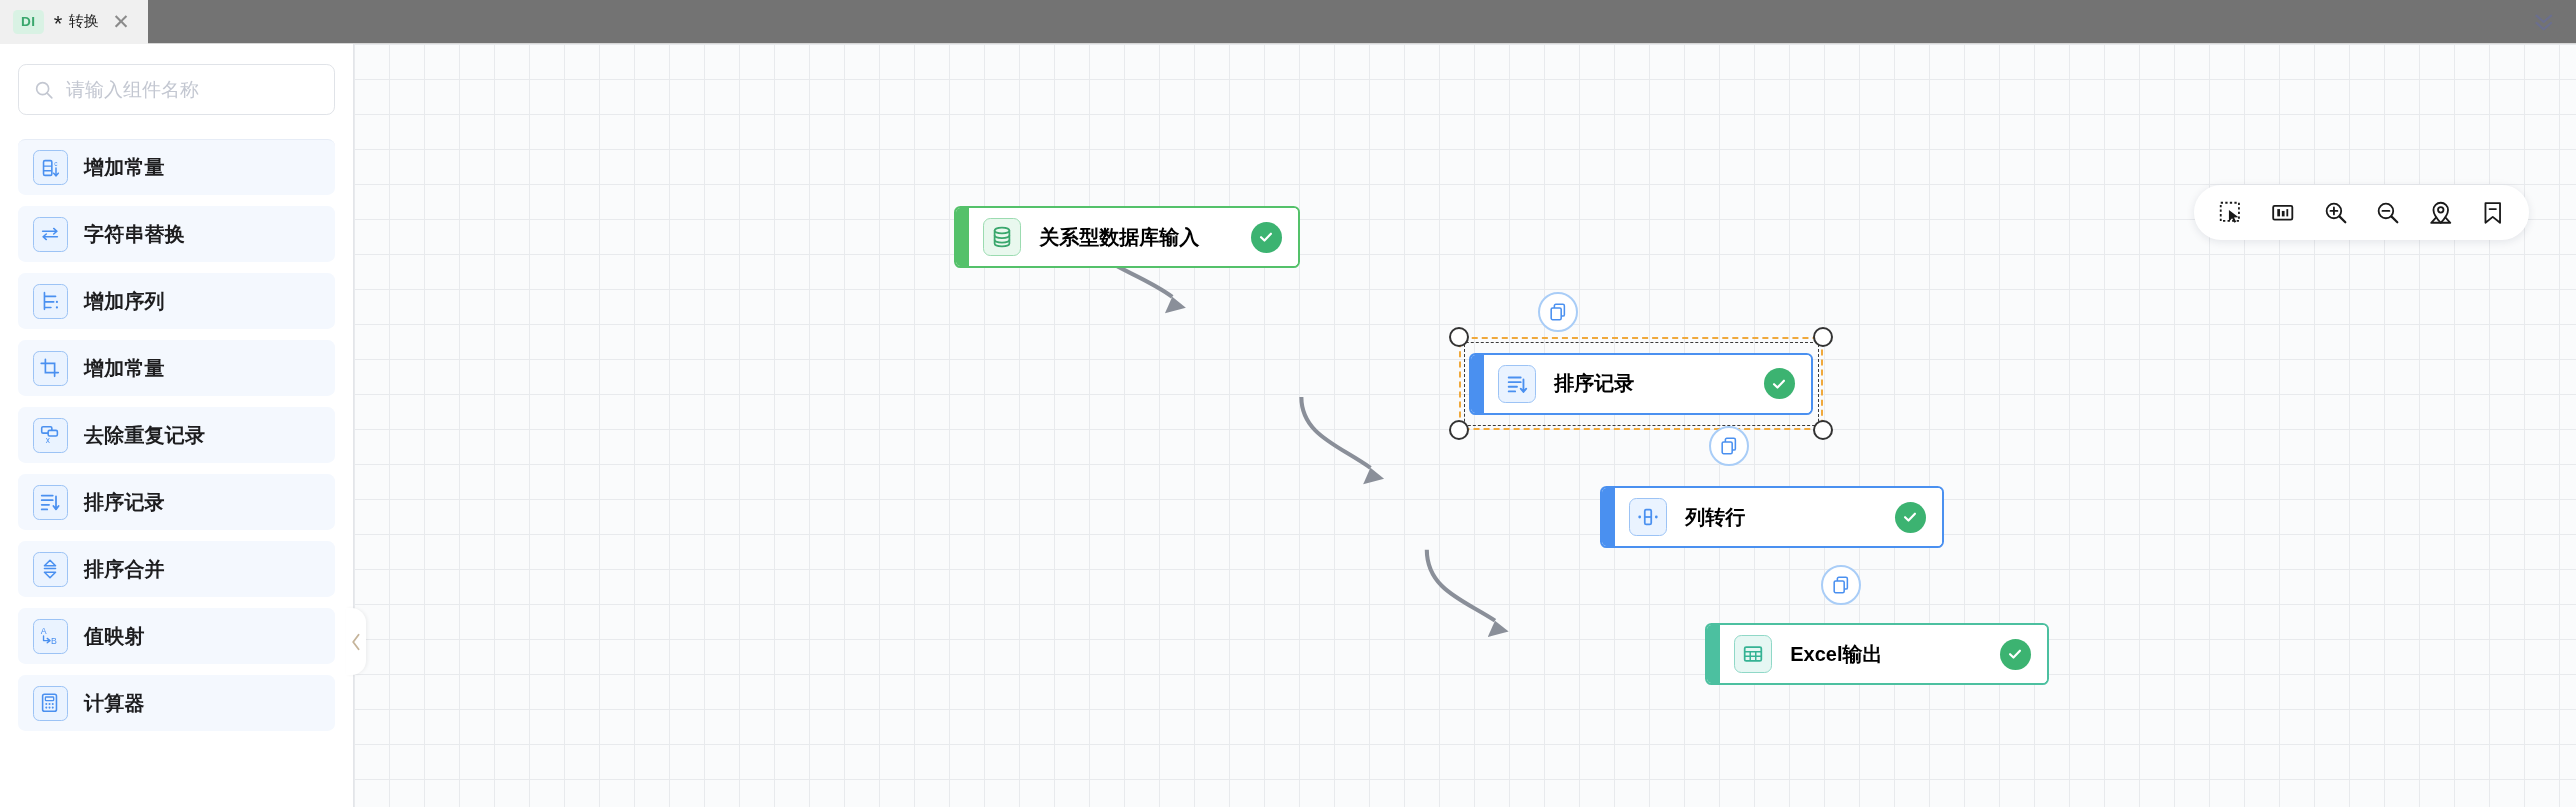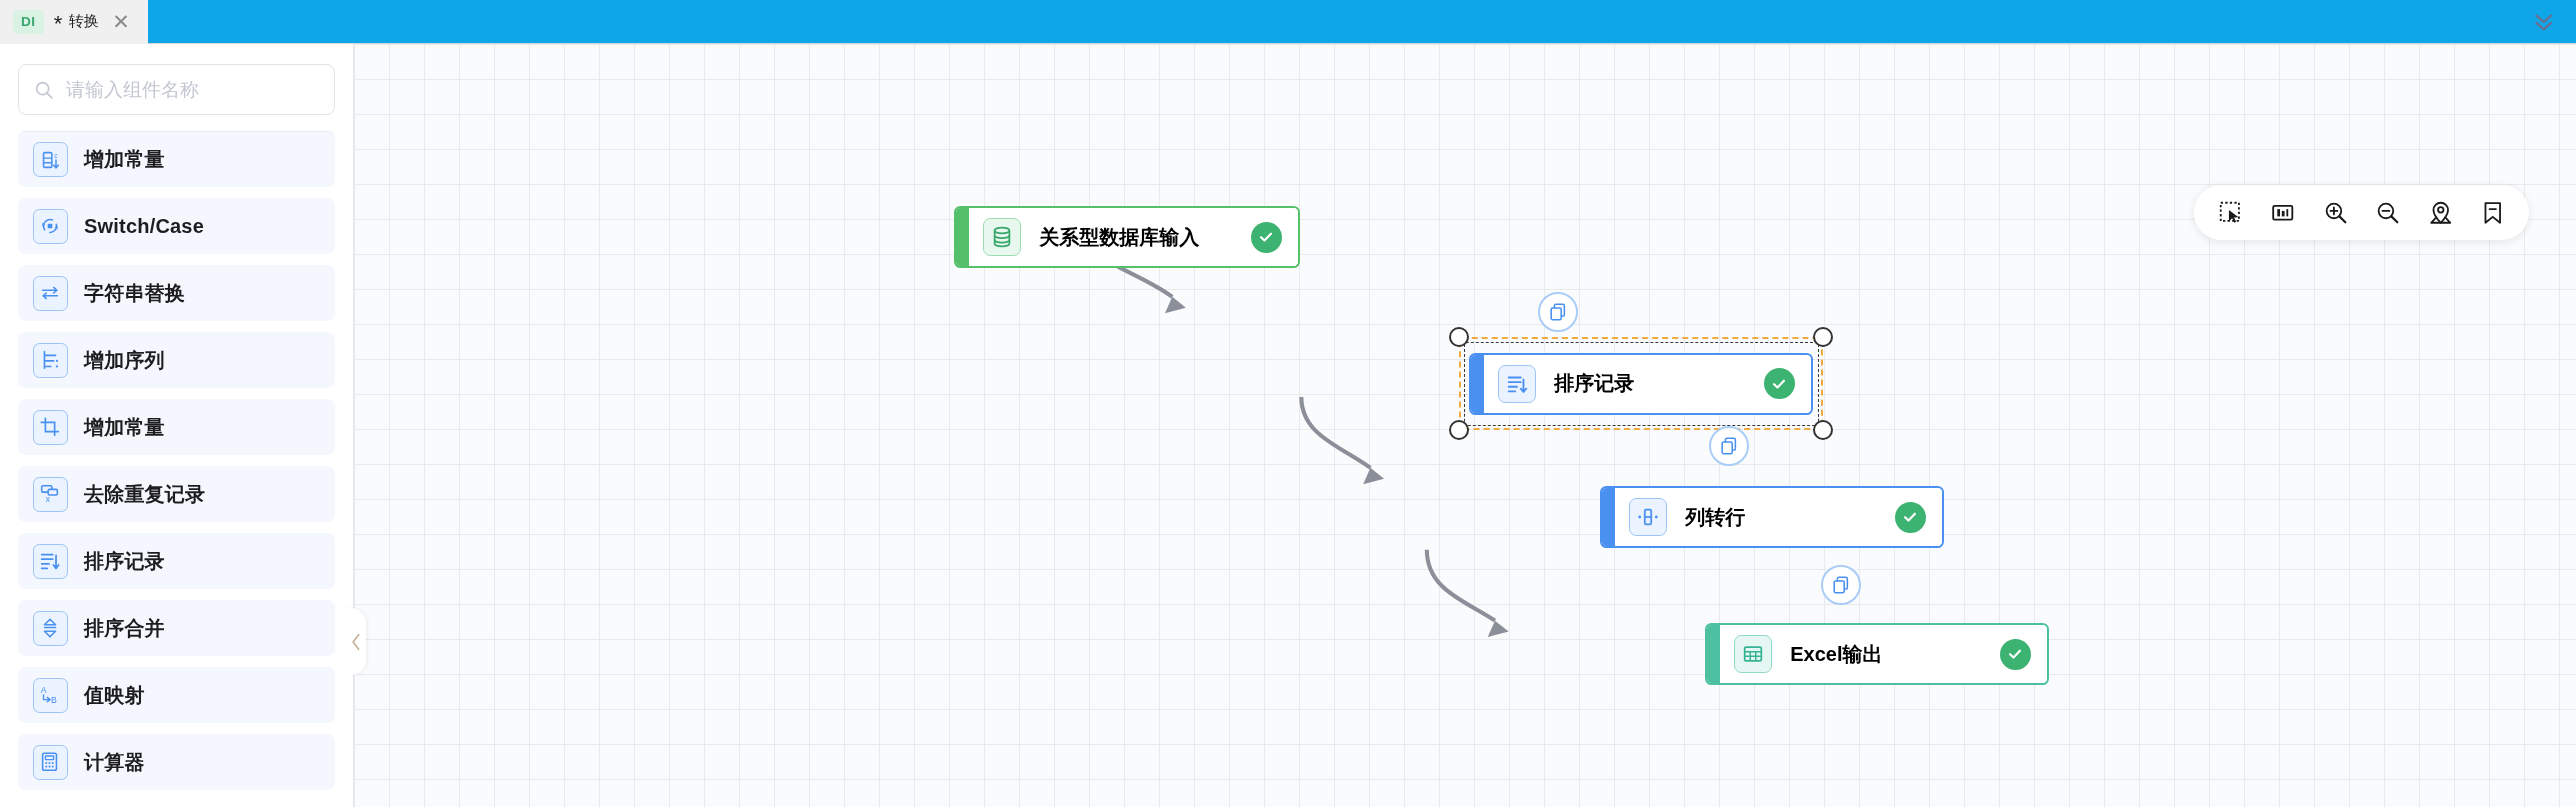--- a/index.html
+++ b/index.html
@@ -5,21 +5,21 @@
   * { box-sizing: border-box; margin: 0; padding: 0; }
   html, body {
     width: 2576px; height: 808px;
     font-family: "Liberation Sans", "DejaVu Sans", sans-serif;
     background: #ffffff; overflow: hidden;
   }
 
   
   .tabbar {
     height: 44px; width: 100%;
-    background: #0ea5e9;
+    background: #737373;
     border-bottom: 0.9px solid #d6d6d6;
     display: flex; align-items: center;
     position: relative;
   }
   .tab {
     height: 44px; display: flex; align-items: center; gap: 10px;
     padding: 0 18px 0 12.7px; background: #f0f0f0;
   }
   .tab-badge {
     width: 31px; height: 24px; border-radius: 4.5px;
@@ -43,21 +43,21 @@
   
   .main { display: flex; height: 764px; width: 100%; position: relative; }
 
   
   .sidebar {
     width: 353px; min-width: 353px; height: 764px;
     background: #ffffff; padding: 20px 18px 0 18px;
     position: relative; z-index: 5; overflow: hidden;
   }
   .search-wrap {
-    position: relative; height: 51px; margin-bottom: 16px;
+    position: relative; height: 51px; margin-bottom: 24px;
   }
   .search-input {
     width: 100%; height: 51px; border: 0.9px solid #e0e3e8; border-radius: 8.2px;
     padding: 0 14.6px 0 47px; font-size: 19px; color: #3b3b3b;
     font-family: inherit; outline: none; background: #fff;
   }
   .search-input::placeholder { color: #c3c7d1; }
   .search-icon {
     position: absolute; left: 16.4px; top: 50%; transform: translateY(-50%);
     width: 20px; height: 20px; pointer-events: none;
@@ -211,30 +211,20 @@
               <path d="M6 11 L15 11 M6 16 L15 16" stroke="#4a90f0" stroke-width="1.5"></path>
               <text x="17.5" y="11" font-size="7" fill="#4a90f0" font-family="sans-serif">c</text>
               <path d="M19.5 13 L19.5 21 M17 18.6 L19.5 21.6 L22 18.6" stroke="#4a90f0" stroke-width="1.6" fill="none" stroke-linecap="round"></path>
             </svg>
           </span>
           <span class="comp-label">增加常量</span>
         </div>
         <div class="comp-item">
           <span class="comp-icon">
             <svg width="24" height="24" viewBox="0 0 26 26" fill="none" aria-hidden="true">
-              <path d="M6 13 a7 7 0 0 1 14 0 a7 7 0 0 1 -14 0" stroke="#4a90f0" stroke-width="1.7" fill="none" stroke-dasharray="14 5"></path>
-              <rect x="10.5" y="10.5" width="5" height="5" rx="1" fill="#4a90f0"></rect>
-              <path d="M5 9 L7.5 12 L4.5 13.5 Z M21 17 L18.5 14 L21.5 12.5 Z" fill="#4a90f0"></path>
-            </svg>
-          </span>
-          <span class="comp-label">Switch/Case</span>
-        </div>
-        <div class="comp-item">
-          <span class="comp-icon">
-            <svg width="24" height="24" viewBox="0 0 26 26" fill="none" aria-hidden="true">
               <path d="M5 10 L20 10 M17 7 L20.5 10 L17 13" stroke="#4a90f0" stroke-width="1.7" fill="none" stroke-linecap="round" stroke-linejoin="round"></path>
               <path d="M21 16 L6 16 M9 13 L5.5 16 L9 19" stroke="#4a90f0" stroke-width="1.7" fill="none" stroke-linecap="round" stroke-linejoin="round"></path>
             </svg>
           </span>
           <span class="comp-label">字符串替换</span>
         </div>
         <div class="comp-item">
           <span class="comp-icon">
             <svg width="24" height="24" viewBox="0 0 26 26" fill="none" aria-hidden="true">
               <path d="M7 4 L7 22 M7 8 L19 8 M7 14 L17 14 M7 20 L14 20" stroke="#4a90f0" stroke-width="1.8" stroke-linecap="round"></path>

